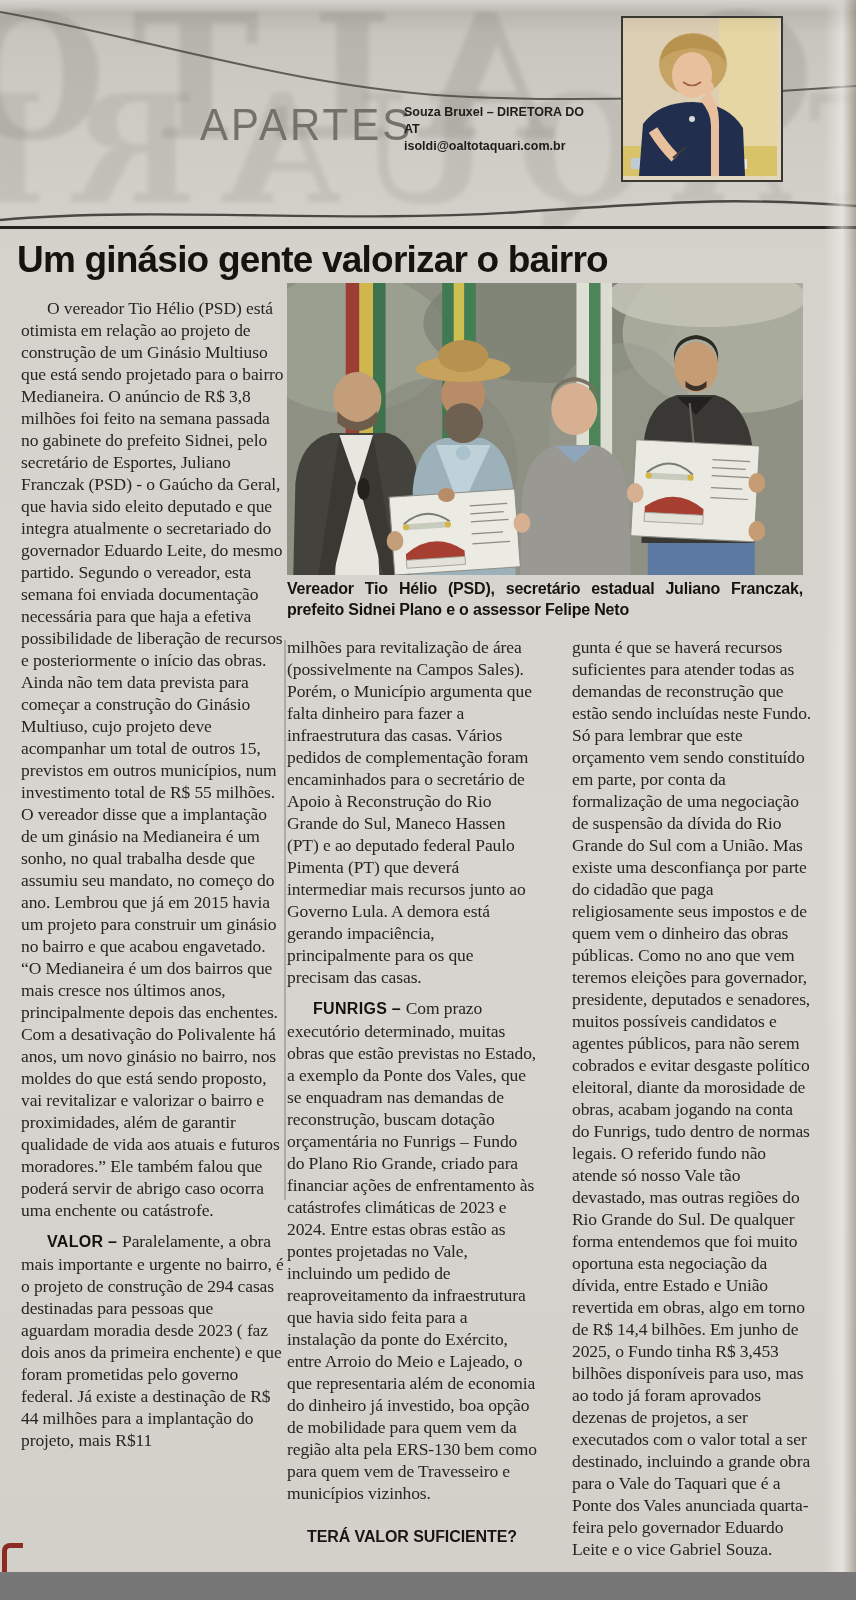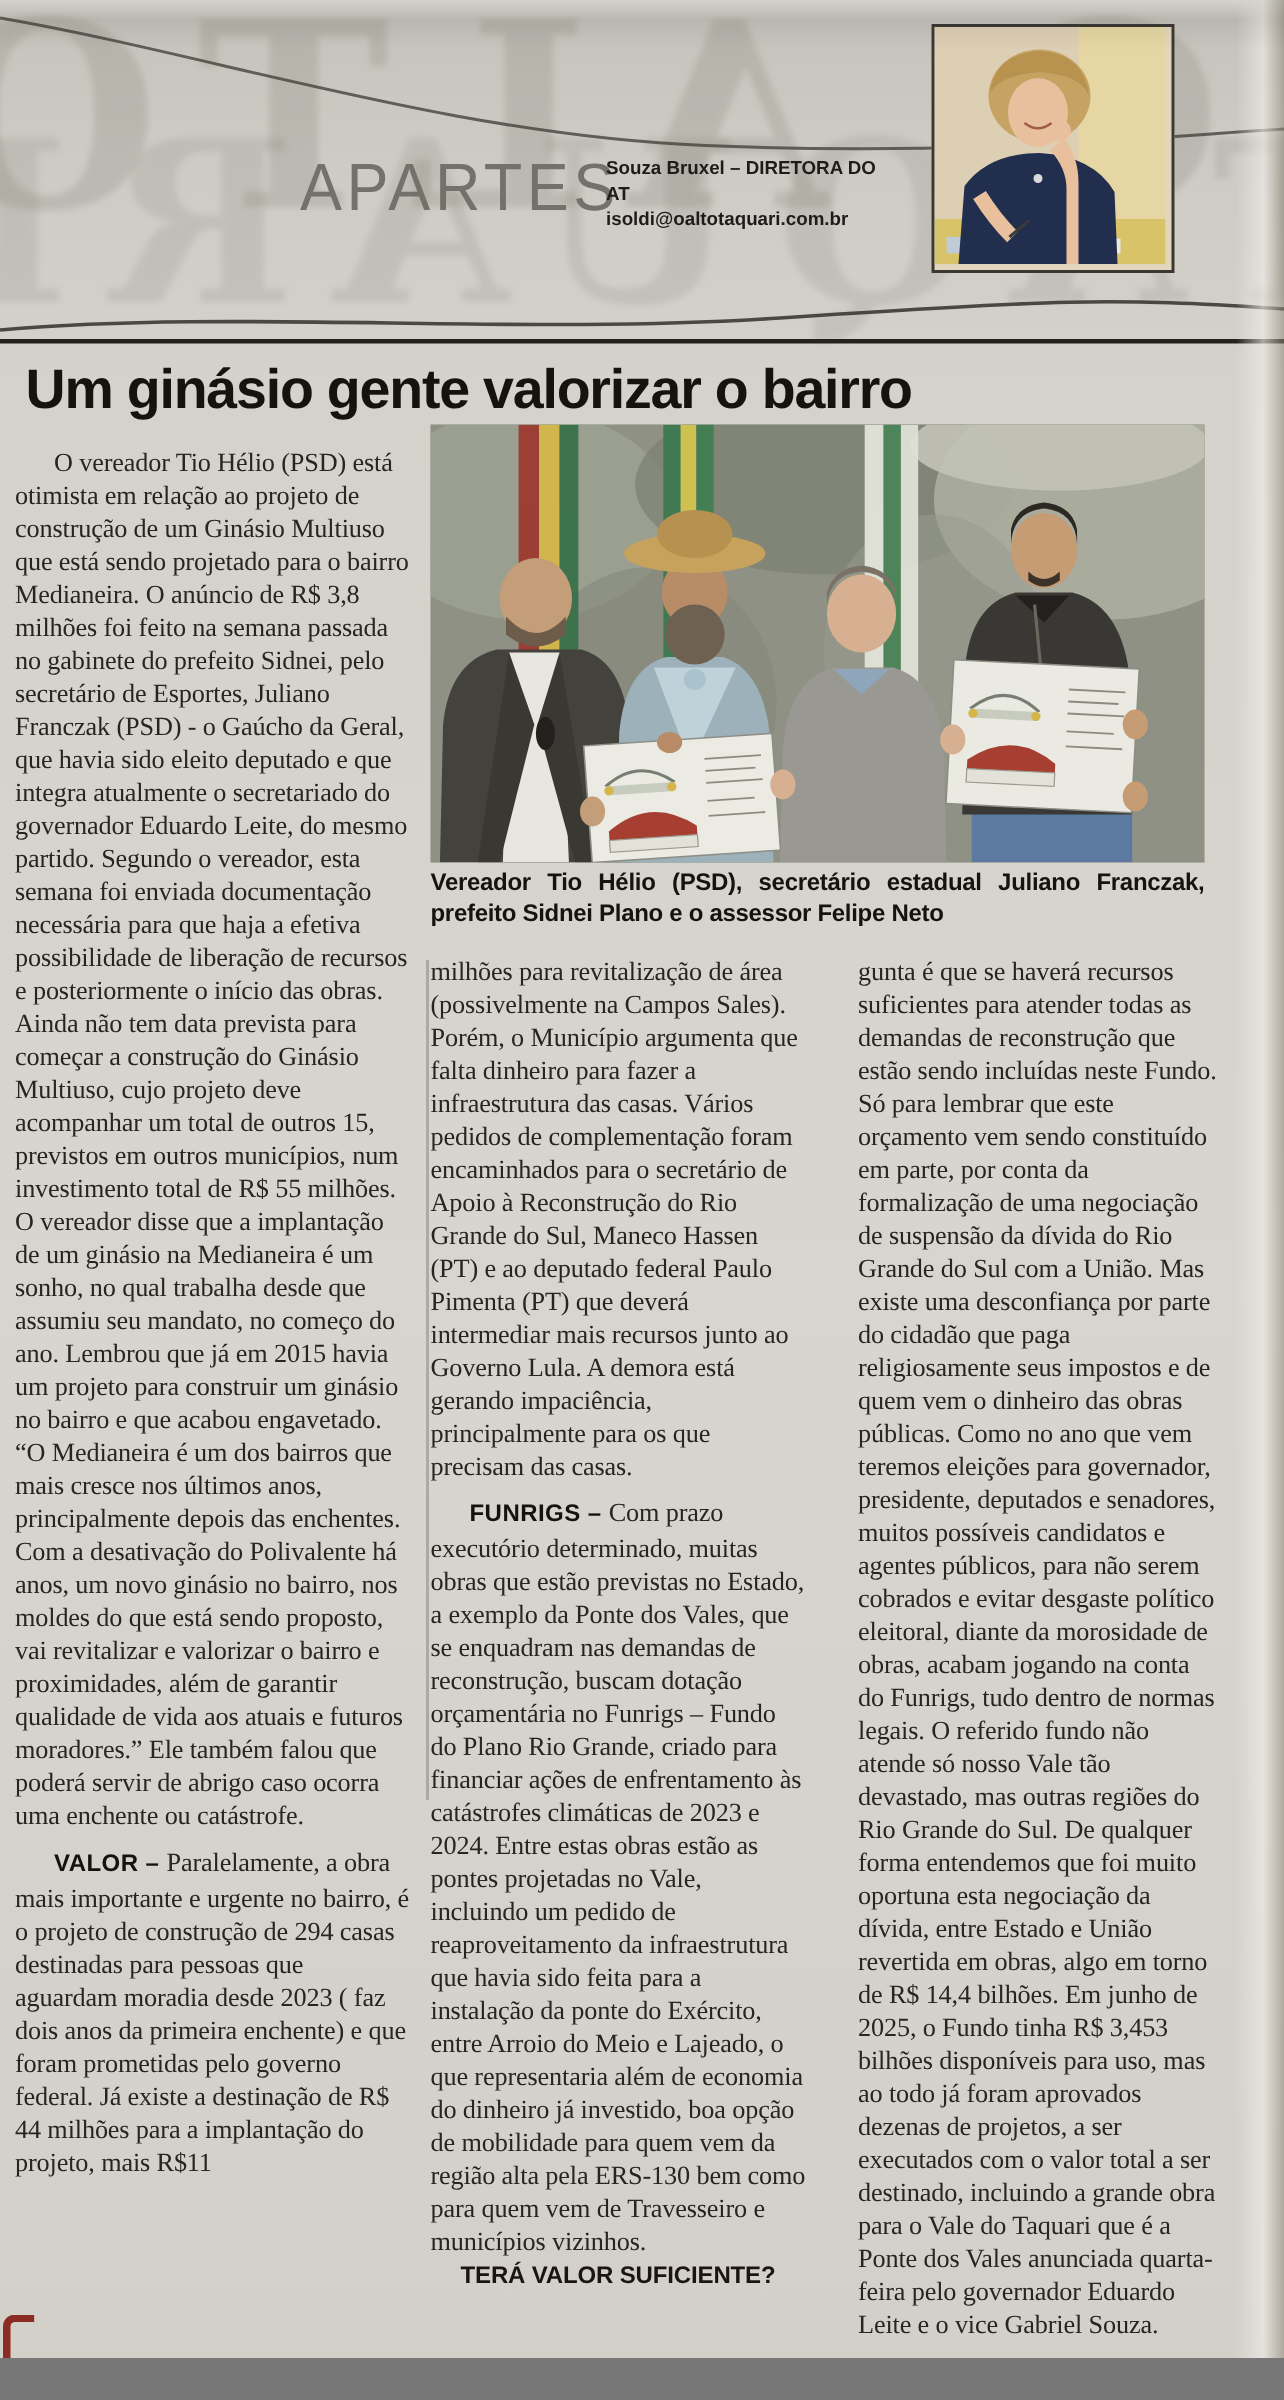--- a/index.html
+++ b/index.html
@@ -17,29 +17,29 @@
   .apartes{position:absolute;left:200px;top:100px;font-family:"Liberation Sans",sans-serif;
       font-size:42px;letter-spacing:3px;color:#73716a;transform:scaleY(1.06);transform-origin:left top;}
   .authorblock{position:absolute;left:404px;top:104px;width:185px;
       font-family:"Liberation Sans",sans-serif;font-weight:bold;font-size:12.5px;line-height:17px;color:#1e1c1a;}
   .colphoto{position:absolute;left:621px;top:16px;width:158px;height:162px;border:2px solid #3a3833;
       background:#e2d7bd;overflow:hidden;}
   .rule{position:absolute;left:0;top:226px;width:856px;height:3px;background:#24221e;}
   .headline{position:absolute;left:17px;top:239px;margin:0;width:826px;
       font-family:"Liberation Sans",sans-serif;font-size:37px;font-weight:800;letter-spacing:-0.8px;color:#16130f;}
   .col{position:absolute;font-size:17.5px;line-height:22px;letter-spacing:-0.1px;color:#272522;overflow:hidden;}
-  .col1{left:10px;top:297px;width:264px;max-height:1285px;}
+  .col1{left:21px;top:297px;width:264px;max-height:1285px;}
   .col2{left:287px;top:636px;width:250px;max-height:948px;}
   .col3{left:572px;top:636px;width:240px;max-height:948px;}
   .col p{margin:0;text-indent:26px;}
   .col p.noindent{text-indent:0;}
   .col p.spaced{margin-top:9px;}
   .lbl{font-family:"Liberation Sans",sans-serif;font-weight:900;font-size:16px;
       letter-spacing:.3px;color:#17110e;}
-  .qline{display:block;text-align:center;text-indent:0;margin-top:2px;
+  .qline{display:block;text-align:center;text-indent:0;margin-top:22px;
       font-family:"Liberation Sans",sans-serif;font-weight:900;font-size:16px;color:#1c1412;}
   .photo{position:absolute;left:287px;top:283px;width:516px;height:292px;overflow:hidden;background:#8e9184;}
   .caption{position:absolute;left:287px;top:578px;width:516px;
       font-family:"Liberation Sans",sans-serif;font-weight:bold;font-size:16px;line-height:21px;
       letter-spacing:-0.2px;color:#15130f;text-align:justify;}
   .crease{position:absolute;left:284px;top:640px;width:2px;height:560px;background:rgba(70,62,54,.28);}
   .bottomline{position:absolute;left:55px;top:1584px;display:flex;gap:95px;
       font-family:"Liberation Sans",sans-serif;font-weight:800;font-size:46px;color:#30241f;white-space:nowrap;}
   .redcorner{position:absolute;left:2px;top:1543px;width:16px;height:52px;
       border-left:5px solid #8c2a24;border-top:5px solid #8c2a24;border-top-left-radius:8px;}

